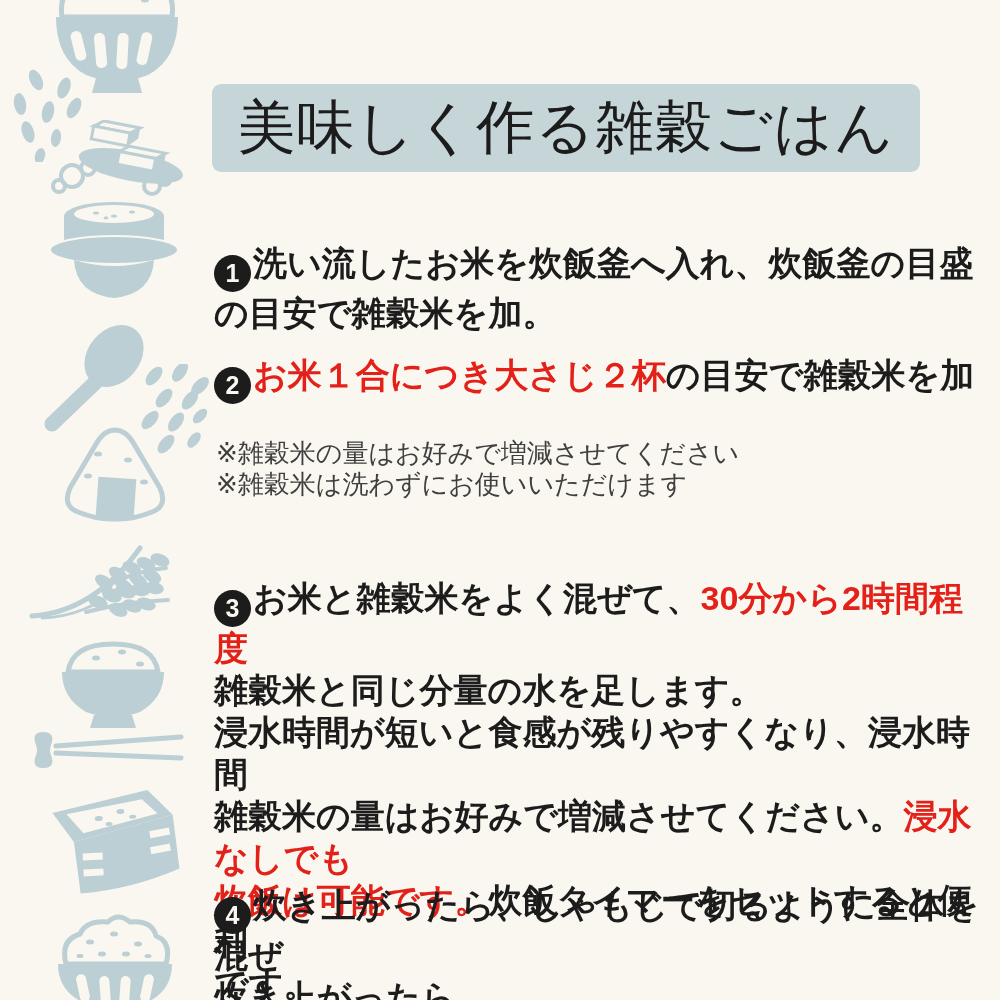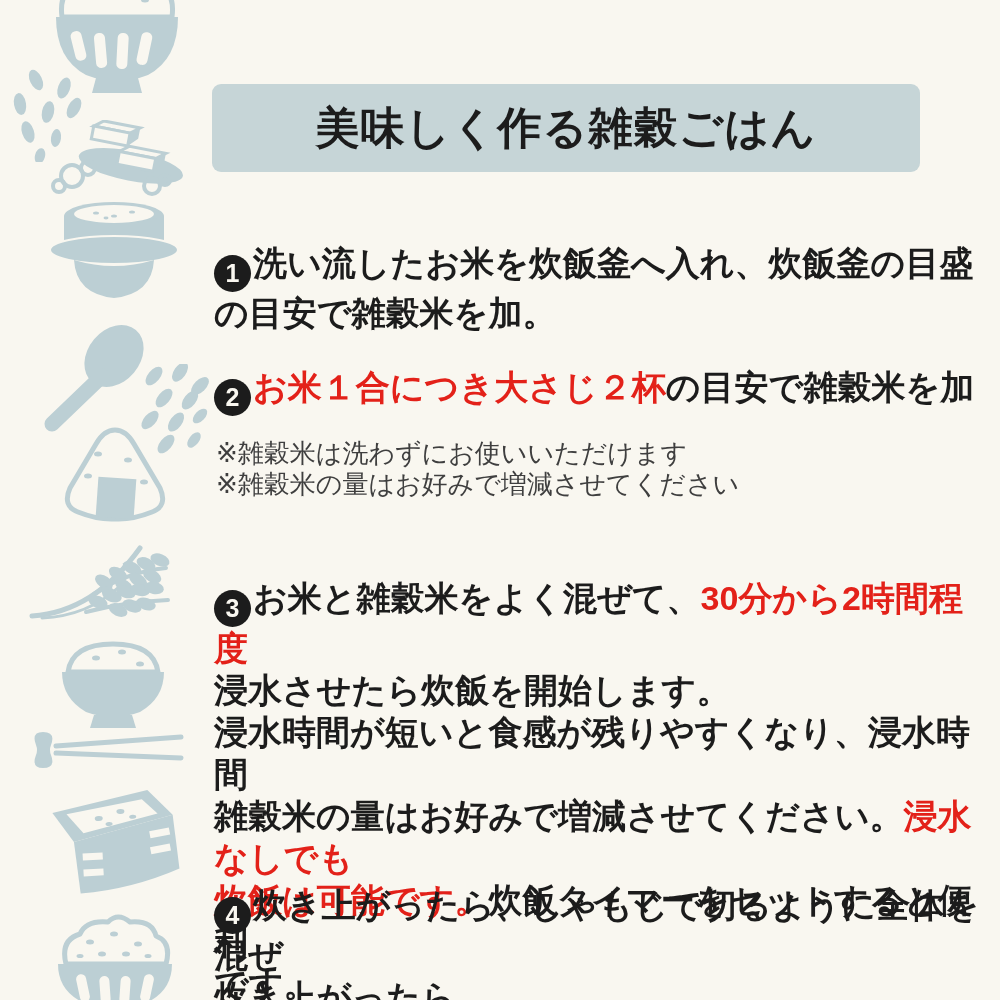--- a/index.html
+++ b/index.html
@@ -16,31 +16,31 @@
   .o{fill:var(--bg,#f9f7f0);stroke:currentColor;}
   .n{fill:none;stroke:currentColor;}
   .g{fill:var(--bg,#f9f7f0);}
   
   .banner{
     position:absolute;left:212px;top:84px;width:708px;height:88px;
     background:var(--banner,#c6d5d7);border-radius:9px;
     display:flex;align-items:center;justify-content:center;
   }
   .banner h1{
-    margin:0;font-size:44px;font-weight:700;letter-spacing:1px;
+    margin:0;font-size:58px;font-weight:400;letter-spacing:1px;
     color:var(--ink,#1c1c1c);white-space:nowrap;
   }
   
   .step{
     position:absolute;left:214px;width:780px;
     font-size:34px;line-height:42px;font-weight:700;
     color:var(--ink,#1c1c1c);
     margin-top:20px;
   }
-  .s1{top:222px}.s2{top:346px}.s3{top:557px}.s4{top:864px}
+  .s1{top:222px}.s2{top:334px}.s3{top:557px}.s4{top:864px}
   .para{margin:0;}
   .stepnum{
     display:inline-flex;width:37px;height:37px;margin-right:2px;
     background:var(--ink,#111);color:var(--bg,#fff);border-radius:50%;
     align-items:center;justify-content:center;
     font-size:25px;font-weight:700;vertical-align:-7px;
   }
   .red{color:var(--red,#e32119);}
   .notes{
     position:absolute;left:216px;top:438px;width:760px;
@@ -238,24 +238,24 @@
     <h1>美味しく作る雑穀ごはん</h1>
   </div>
 
   <section class="step s1">
       <p class="para"><span class="stepnum">1</span><span>洗い流したお米を炊飯釜へ入れ、炊飯釜の目盛</span><br><span>の目安で雑穀米を加。</span></p>
     </section>
   <section class="step s2">
       <p class="para"><span class="stepnum">2</span><span class="red">お米１合につき大さじ２杯</span><span>の目安で雑穀米を加</span><br></p>
     </section>
   <div class="notes">
+    <div class="note">※雑穀米の量はお好みで増減させてください</div>
     <div class="note">※雑穀米は洗わずにお使いいただけます</div>
-    <div class="note">※雑穀米の量はお好みで増減させてください</div>
   </div>
   <section class="step s3">
-      <p class="para"><span class="stepnum">3</span><span>お米と雑穀米をよく混ぜて、</span><span class="red">30分から2時間程度</span><br><span>浸水させたら炊飯を開始します。</span></p>
+      <p class="para"><span class="stepnum">3</span><span>お米と雑穀米をよく混ぜて、</span><span class="red">30分から2時間程度</span><br><span>雑穀米と同じ分量の水を足します。</span></p>
       <p class="para"><span>浸水時間が短いと食感が残りやすくなり、浸水時間</span><br><span>雑穀米の量はお好みで増減させてください。</span><span class="red">浸水なしでも</span><br><span class="red">炊飯は可能です。</span><span>炊飯タイマーをセットすると便利</span><br><span>です。</span></p>
     </section>
   <section class="step s4">
       <p class="para"><span class="stepnum">4</span><span>炊き上がったら、しゃもじで切るように全体を混ぜ</span><br><span>炊き上がったら。</span></p>
     </section>
 
 </div>
 
 </body></html>

